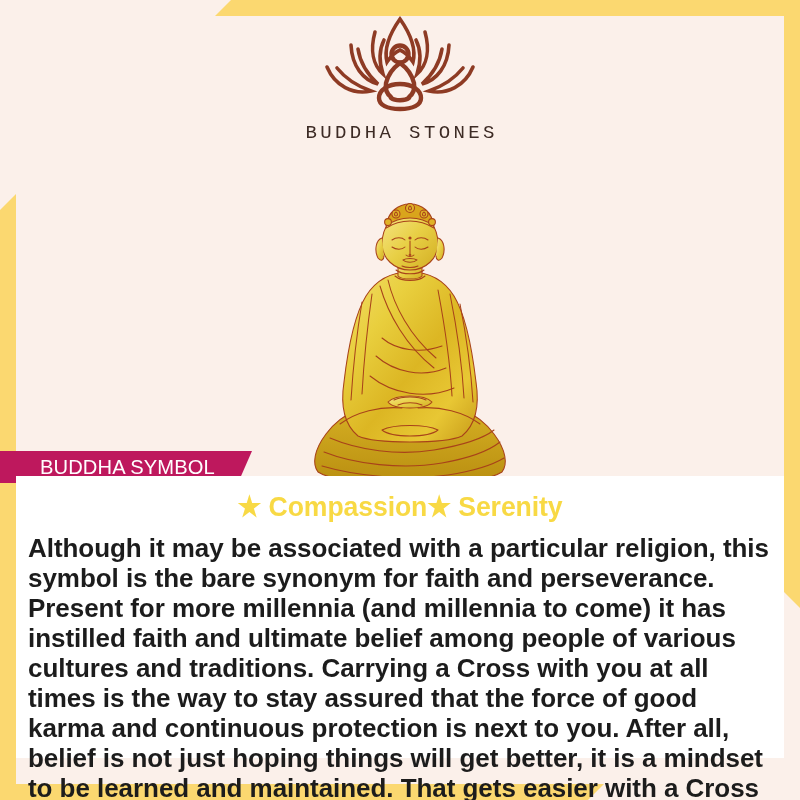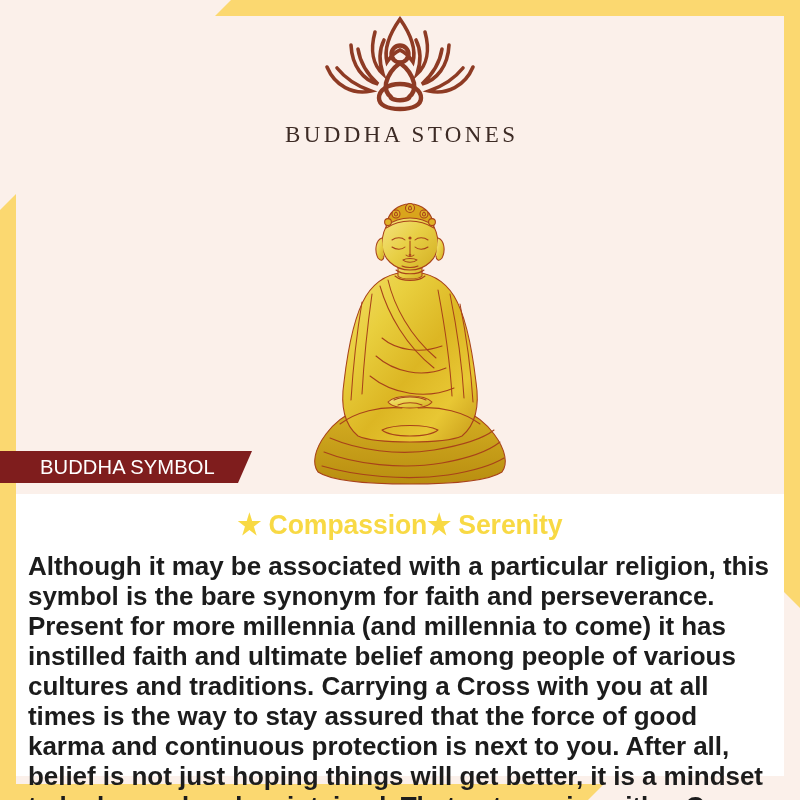--- a/index.html
+++ b/index.html
@@ -77,22 +77,22 @@
     width: 800px;
     text-align: center;
   }
   .logo-mark {
     display: block;
     margin: 0 auto;
   }
   .logo-wordmark {
     display: block;
     margin-top: 2px;
-    font-family: Liberation Serif, serif;
-    font-size: 23px;
+    font-family: Liberation Mono, monospace;
+    font-size: 19px;
     letter-spacing: 3.4px;
     color: #3d2b25;
     text-indent: 3.4px;
   }
 
   
   .title-banner {
     position: absolute;
     left: 165px;
     top: 142px;
@@ -127,41 +127,41 @@
   }
   .buddha-wrap svg { display: block; }
 
   
   .symbol-tag {
     position: absolute;
     left: 0;
     top: 451px;
     height: 32px;
     width: 252px;
-    background: #7f1d1d;
+    background: #be185d;
     clip-path: polygon(0 0, 100% 0, calc(100% - 14px) 100%, 0 100%);
     display: flex;
     align-items: center;
   }
   .symbol-tag-label {
     margin-left: 40px;
     font-family: "Liberation Sans Narrow", "Liberation Sans", sans-serif;
     font-size: 21px;
     color: #ffffff;
     letter-spacing: 0.1px;
     white-space: nowrap;
     transform: scaleX(0.96);
     transform-origin: left center;
   }
 
   
   .content-panel {
     position: absolute;
     left: 16px;
-    top: 494px;
+    top: 476px;
     width: 768px;
     height: 282px;
     background: #ffffff;
   }
 
   .headline {
     margin-top: 14px;
     text-align: center;
     font-family: "Liberation Sans Narrow", "Liberation Sans", sans-serif;
     font-weight: bold;

